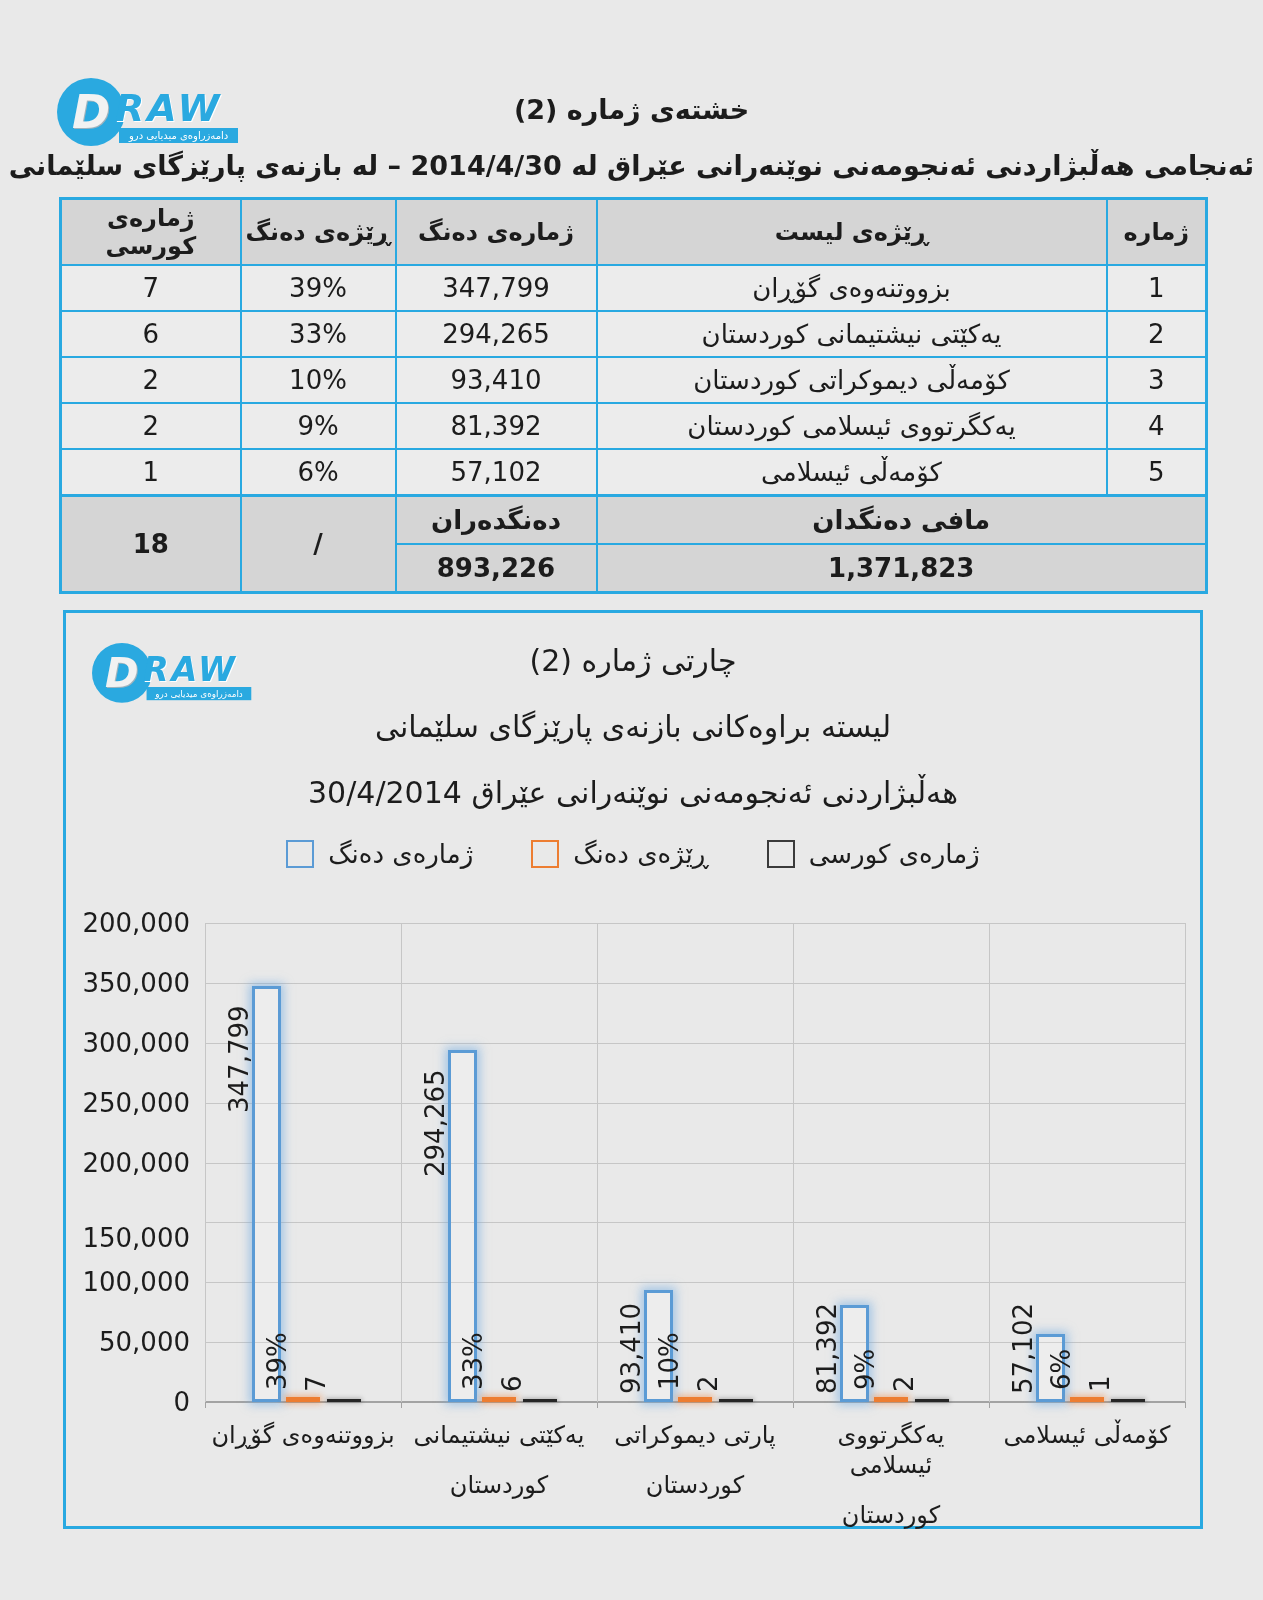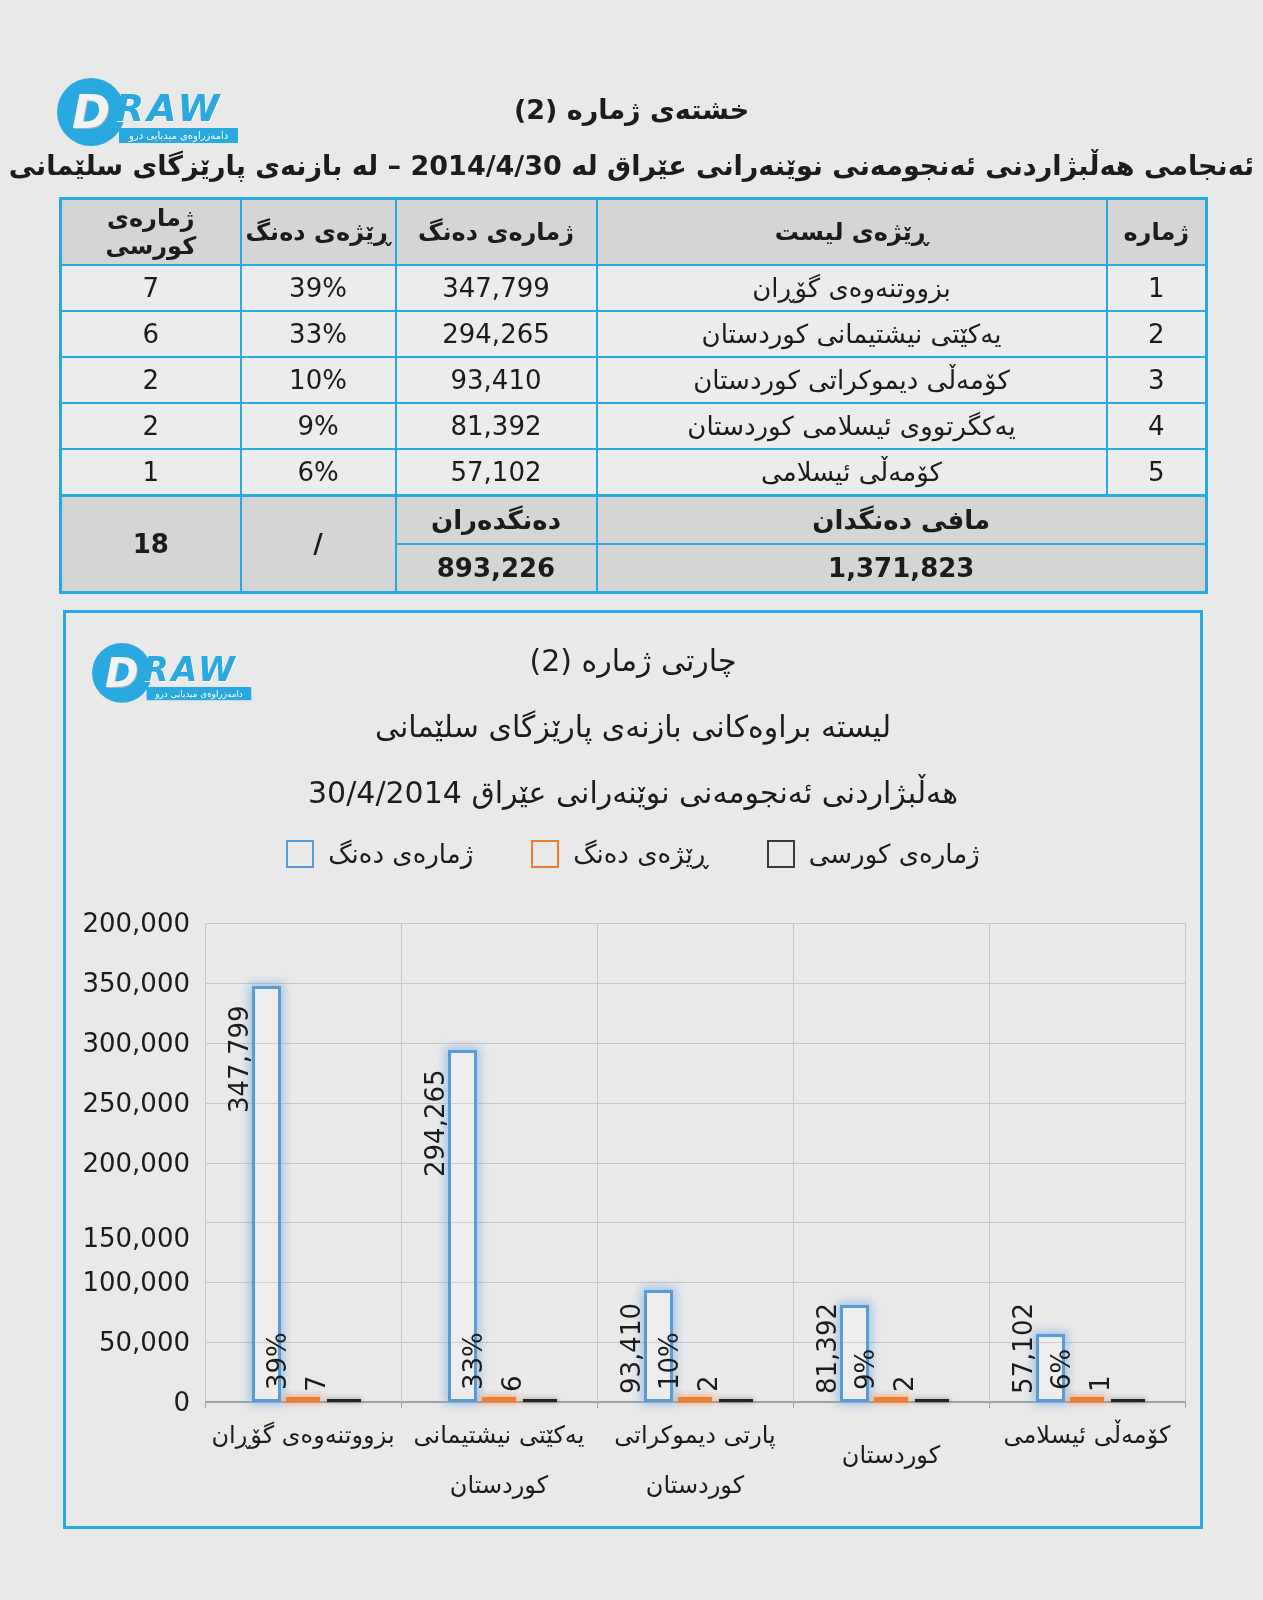--- a/index.html
+++ b/index.html
@@ -237,20 +237,21 @@
         <div>پارتی دیموکراتی</div>
         <div style="margin-top: 20px;">کوردستان</div>
       </div>
       <div class="bar-blue" style="left: 774px; top: 691.533px; width: 29px; height: 97.4669px;"></div>
       <div class="bar-orange" style="left: 808px; top: 784px; width: 34px; height: 5px;"></div>
       <div class="bar-black" style="left: 849px; top: 786px; width: 34px; height: 3px;"></div>
       <div class="dlabel" style="left: 774.5px; top: 753px;">81,392</div>
       <div class="dlabel" style="left: 813px; top: 749px;">9%</div>
       <div class="dlabel" style="left: 852px; top: 751px;">2</div>
       <div class="xlabel" style="left: 727px; top: 807px;">
+        <div>یەکگرتووی ئیسلامی</div>
         <div style="margin-top: 20px;">کوردستان</div>
       </div>
       <div class="bar-blue" style="left: 970px; top: 720.62px; width: 29px; height: 68.3796px;"></div>
       <div class="bar-orange" style="left: 1004px; top: 784px; width: 34px; height: 5px;"></div>
       <div class="bar-black" style="left: 1045px; top: 786px; width: 34px; height: 3px;"></div>
       <div class="dlabel" style="left: 970.5px; top: 753px;">57,102</div>
       <div class="dlabel" style="left: 1009px; top: 749px;">6%</div>
       <div class="dlabel" style="left: 1048px; top: 751px;">1</div>
       <div class="xlabel" style="left: 923px; top: 807px;">
         <div>کۆمەڵی ئیسلامی</div>

